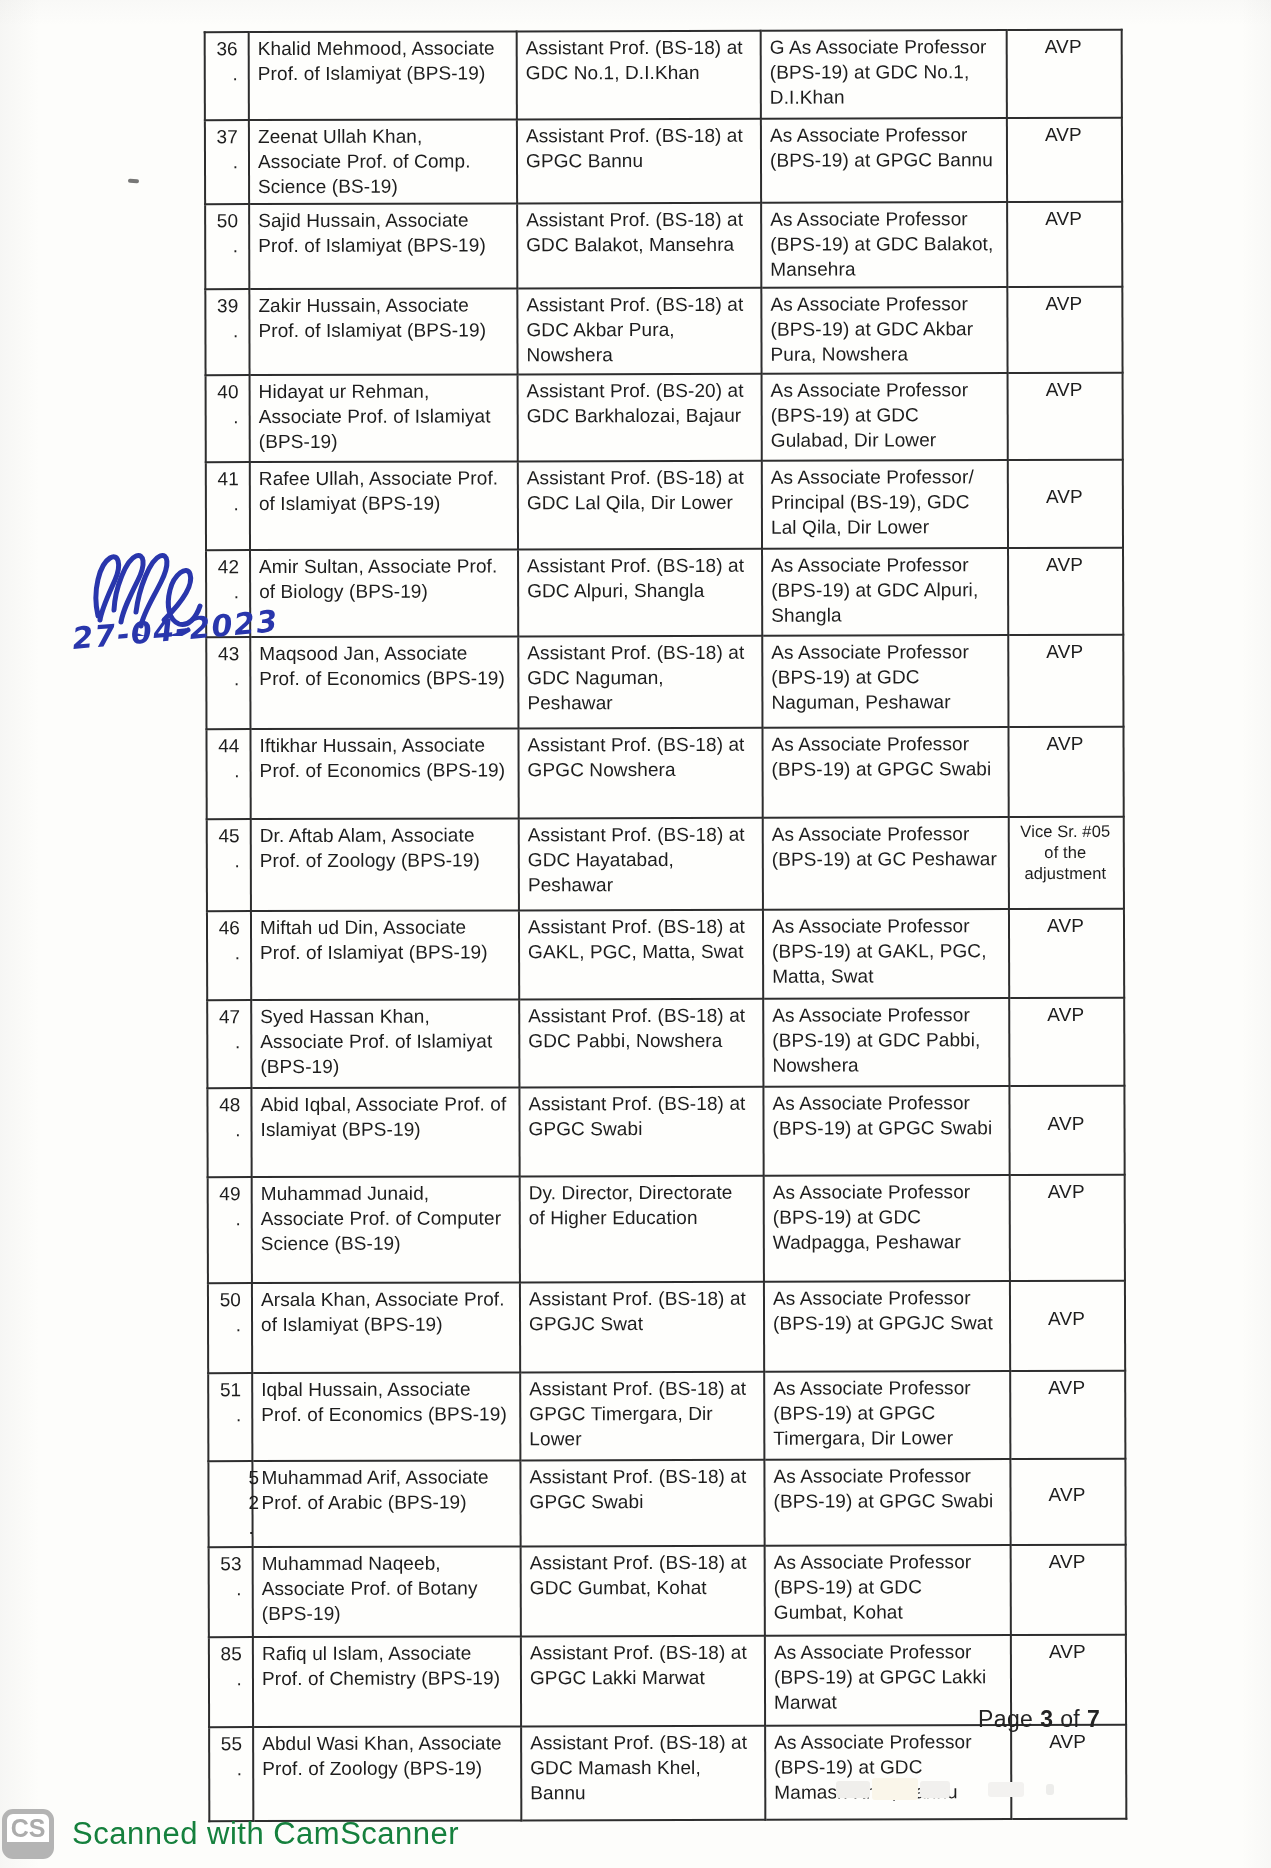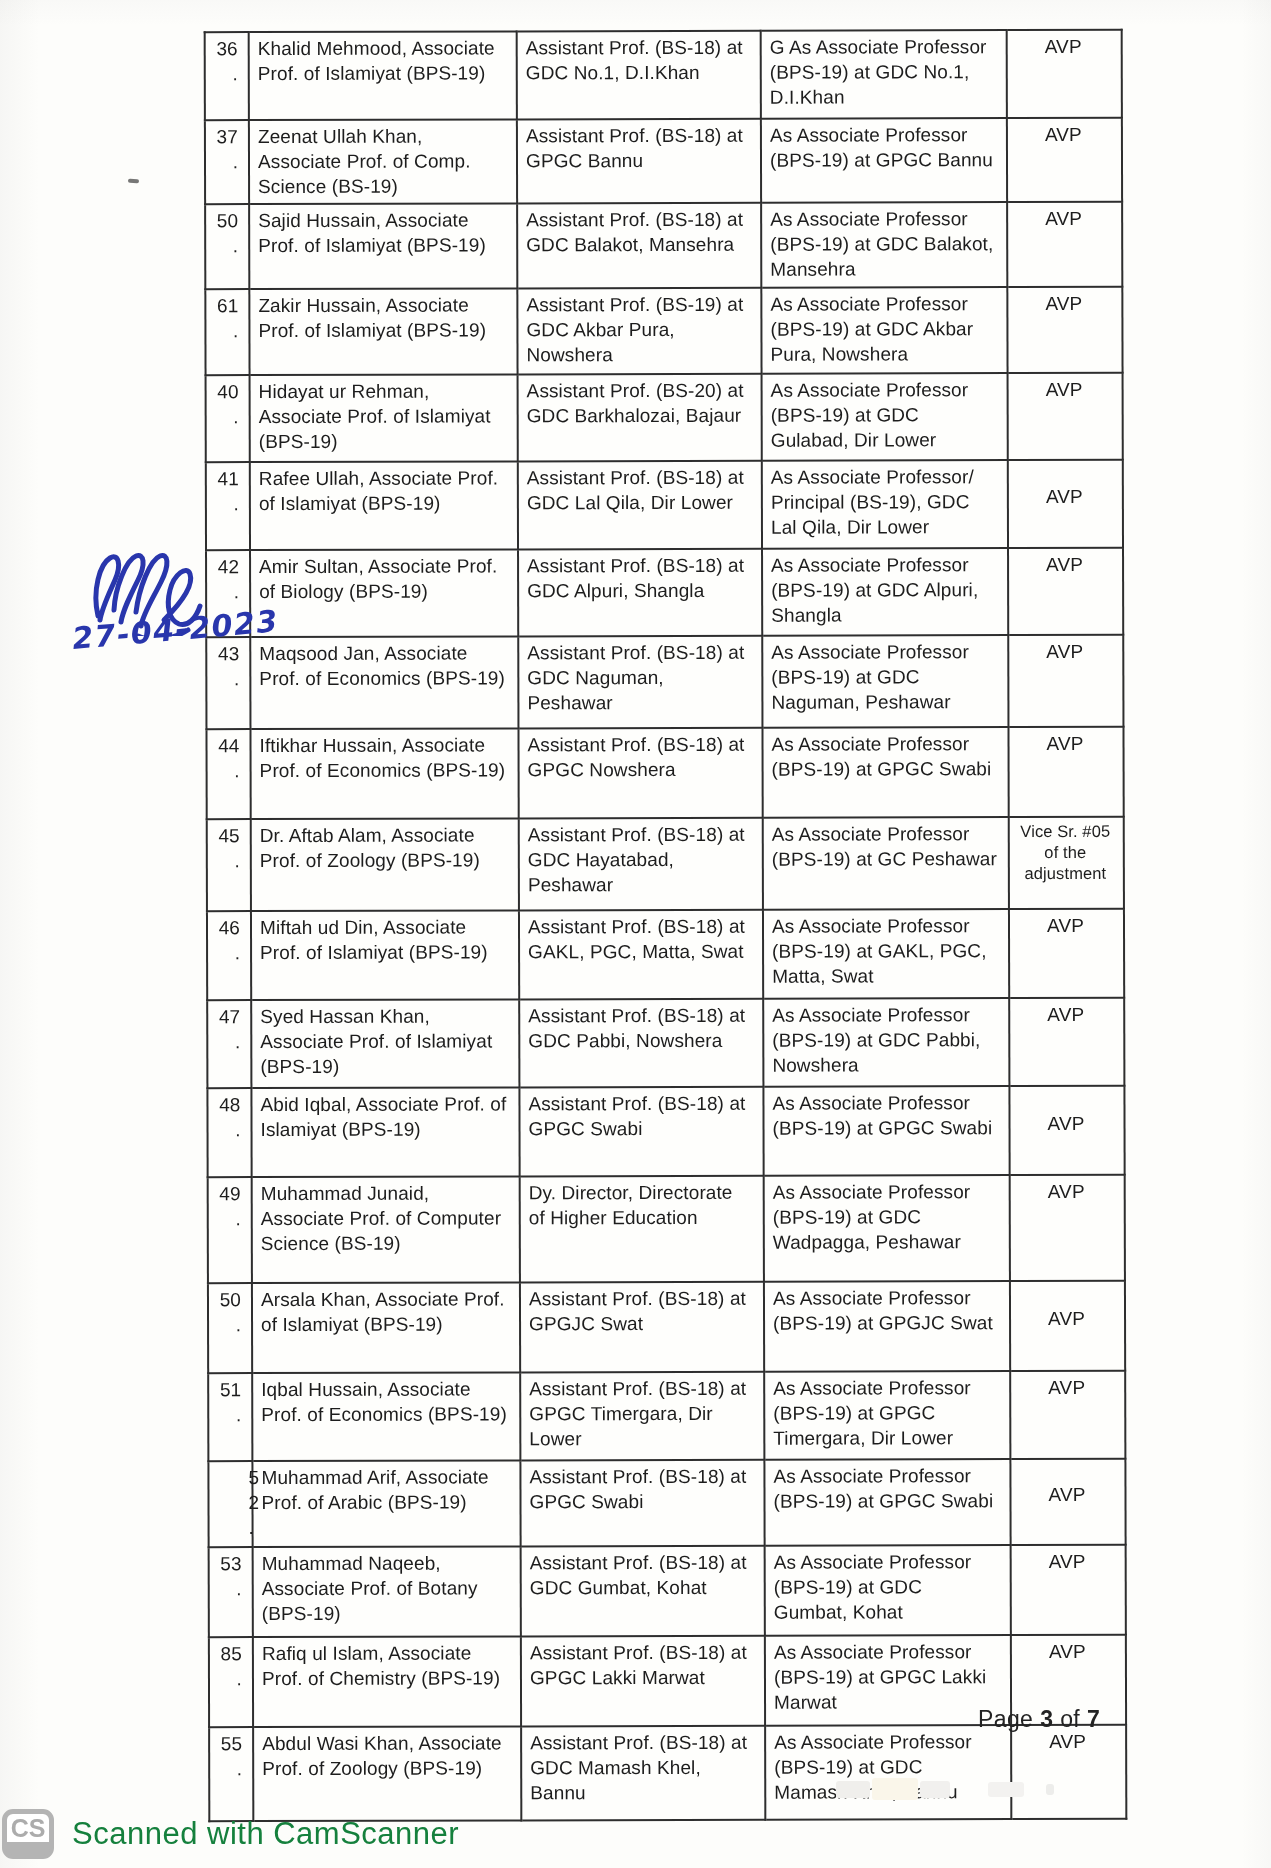--- a/index.html
+++ b/index.html
@@ -139,23 +139,23 @@
       <td class="c-status">AVP</td>
     </tr>
         <tr>
       <td class="c-no" style="height: 79px;">50.</td>
       <td class="c-name">Sajid Hussain, Associate Prof. of Islamiyat (BPS-19)</td>
       <td class="c-present">Assistant Prof. (BS-18) at GDC Balakot, Mansehra</td>
       <td class="c-new">As Associate Professor (BPS-19) at GDC Balakot, Mansehra</td>
       <td class="c-status">AVP</td>
     </tr>
         <tr>
-      <td class="c-no" style="height: 80px;">61.</td>
+      <td class="c-no" style="height: 80px;">39.</td>
       <td class="c-name">Zakir Hussain, Associate Prof. of Islamiyat (BPS-19)</td>
-      <td class="c-present">Assistant Prof. (BS-19) at GDC Akbar Pura, Nowshera</td>
+      <td class="c-present">Assistant Prof. (BS-18) at GDC Akbar Pura, Nowshera</td>
       <td class="c-new">As Associate Professor (BPS-19) at GDC Akbar Pura, Nowshera</td>
       <td class="c-status">AVP</td>
     </tr>
         <tr>
       <td class="c-no" style="height: 81px;">40.</td>
       <td class="c-name">Hidayat ur Rehman, Associate Prof. of Islamiyat (BPS-19)</td>
       <td class="c-present">Assistant Prof. (BS-20) at GDC Barkhalozai, Bajaur</td>
       <td class="c-new">As Associate Professor (BPS-19) at GDC Gulabad, Dir Lower</td>
       <td class="c-status">AVP</td>
     </tr>

